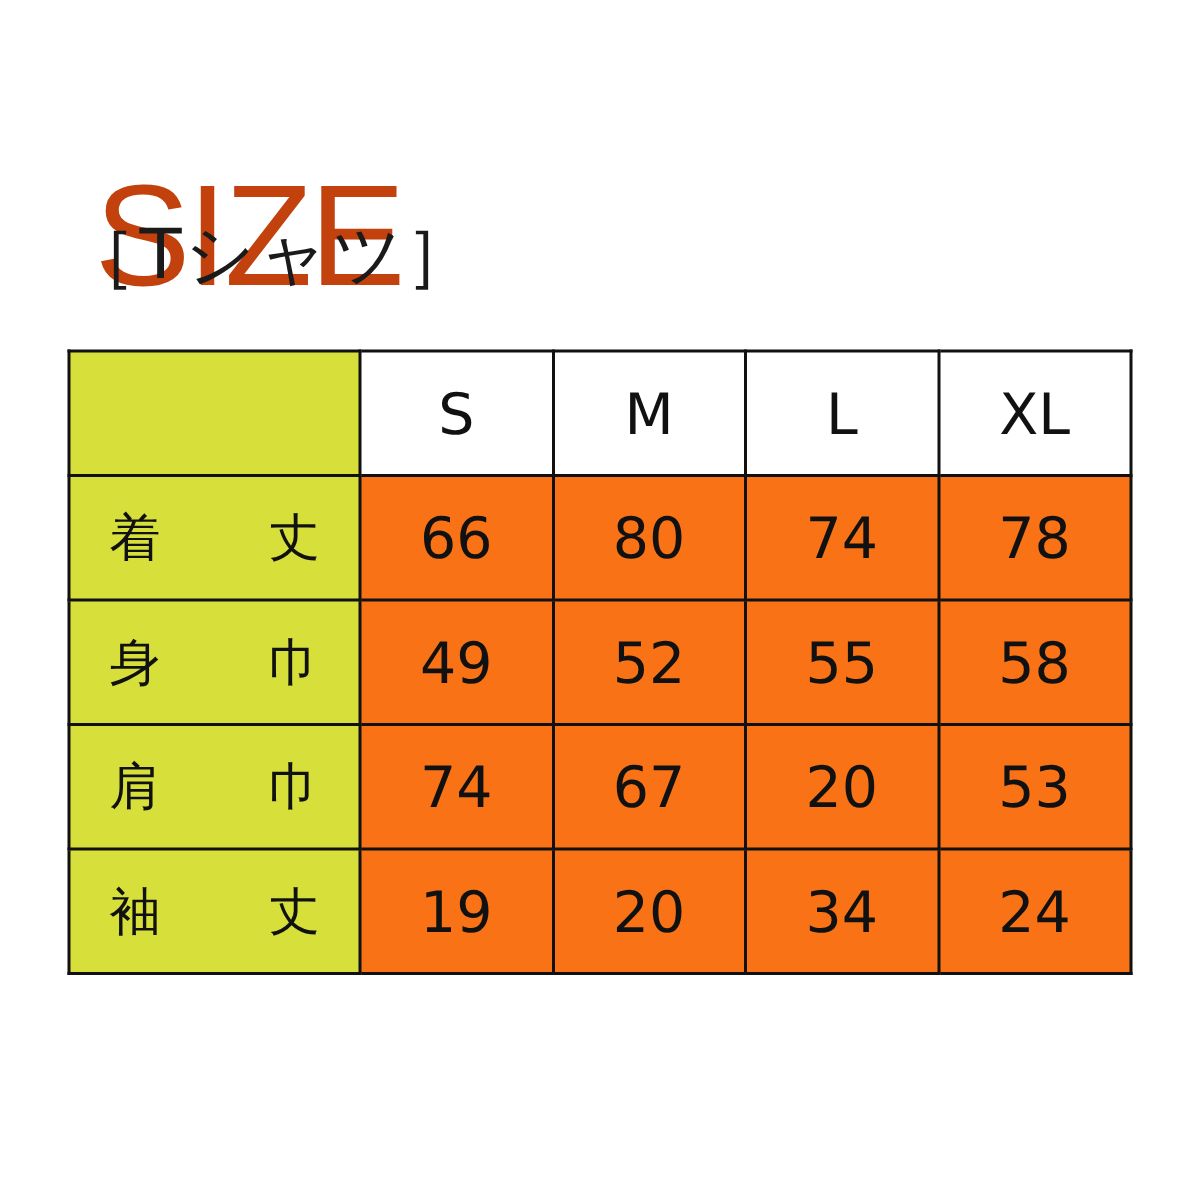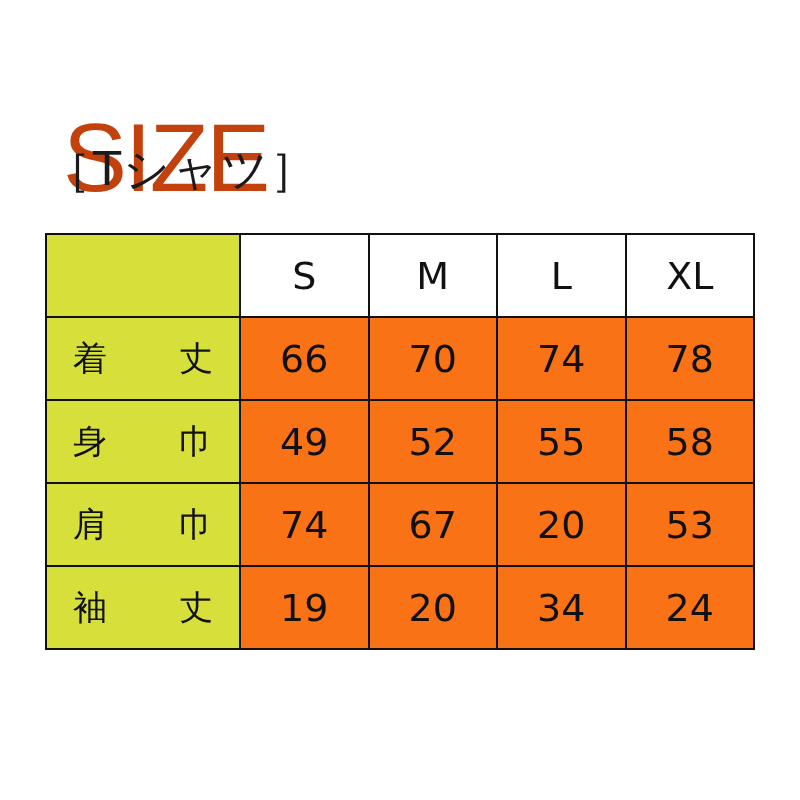--- a/index.html
+++ b/index.html
@@ -139,21 +139,21 @@
     </thead>
     <tbody>
       <tr>
         <td class="label-cell">
           <div class="label-inner">
             <span>着</span>
             <span>丈</span>
           </div>
         </td>
         <td class="val-cell solid-left">66</td>
-        <td class="val-cell dash-left">70</td>
+        <td class="val-cell dash-left">80</td>
         <td class="val-cell dash-left">74</td>
         <td class="val-cell dash-left">78</td>
       </tr>
       <tr>
         <td class="label-cell">
           <div class="label-inner">
             <span>身</span>
             <span>巾</span>
           </div>
         </td>

